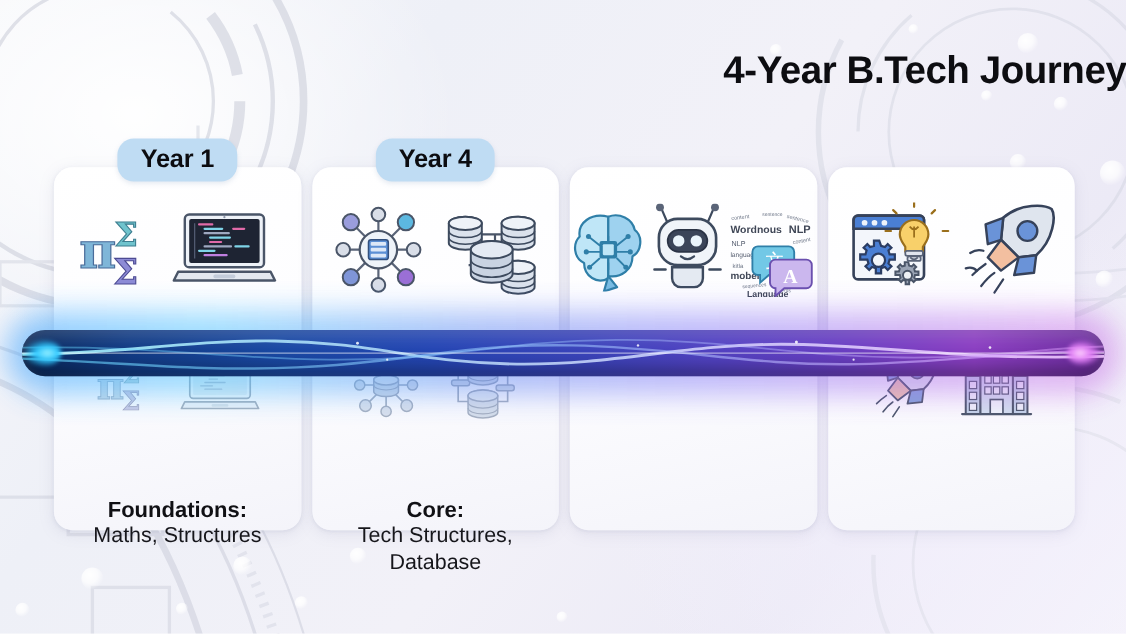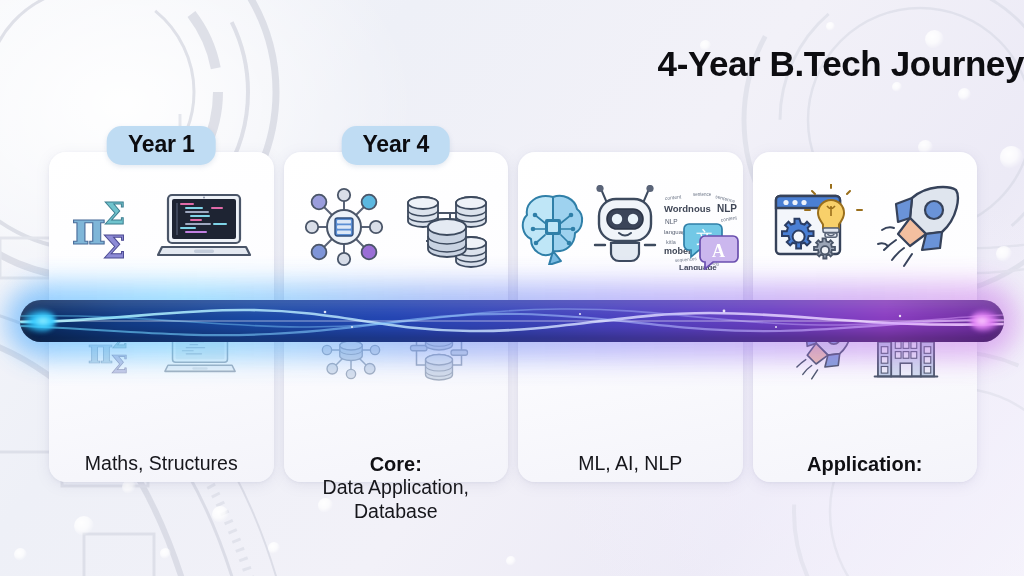--- a/index.html
+++ b/index.html
@@ -194,20 +194,21 @@
         <rect x="12" y="6" width="72" height="48" rx="4" fill="#f2f6fa" stroke="#7d8ca0" stroke-width="2"></rect>
         <rect x="16" y="10" width="64" height="40" rx="2" fill="#dce6ef"></rect>
         <g stroke="#8c9cb2" stroke-width="1.6" stroke-linecap="round" opacity=".85">
           <path d="M25 15 h12 M30 19 h16 M30 23 h22 M35 27 h18 M35 31 h10 M30 35 h24 M25 39 h14 M30 43 h20"></path>
         </g>
         <path d="M6 58 h84 l4 8 H2 Z" fill="#e8eef5" stroke="#7d8ca0" stroke-width="2" stroke-linejoin="round"></path>
         <rect x="38" y="60.5" width="20" height="3.4" rx="1.6" fill="#c8d3e0"></rect>
       </svg>
     </div>
     <div class="caption">
+      <span class="cap-head">Foundations:</span>
       <span class="cap-sub">Maths, Structures</span>
     </div>
   </div>
 
   <div class="card">
     <div class="badge">Year 4</div>
     <div class="card-top">
       <svg width="88" height="88" viewBox="0 0 88 88">
         <g stroke="#5a6478" stroke-width="2" fill="none">
           <path d="M44 44 L44 14 M44 44 L44 74 M44 44 L14 44 M44 44 L74 44 M44 44 L22 22 M44 44 L66 22 M44 44 L22 66 M44 44 L66 66"></path>
@@ -296,21 +297,21 @@
           <g transform="translate(28,50)">
             <path d="M0 7 a18 7 0 0 1 36 0 v20 a18 7 0 0 1 -36 0 Z" fill="#c9d4e3"></path>
             <ellipse cx="18" cy="7" rx="18" ry="7" fill="#dde5ef"></ellipse>
             <path d="M0 15 a18 7 0 0 0 36 0 M0 22 a18 7 0 0 0 36 0" fill="none" stroke-width="1.4"></path>
           </g>
         </g>
       </svg>
     </div>
     <div class="caption">
       <span class="cap-head">Core:</span>
-      <span class="cap-sub">Data Application, Database</span>
+      <span class="cap-sub">Tech Structures, Database</span>
     </div>
   </div>
 
   <div class="card">
     <div class="card-top" style="gap:4px">
       <svg width="68" height="76" viewBox="0 0 68 76">
         <path d="M34 8 C18 4 6 14 8 26 C1 33 3 46 12 50 C12 62 24 70 34 64 Z" fill="#bfe6f7" stroke="#2f7fa8" stroke-width="2" stroke-linejoin="round"></path>
         <path d="M34 8 C44 4 56 10 58 20 C66 26 64 40 56 44 C56 56 46 64 34 62 Z" fill="#9ed2ef" stroke="#2f7fa8" stroke-width="2" stroke-linejoin="round"></path>
         <path d="M34 62 L30 76 L42 72 Z" fill="#79bce3" stroke="#2f7fa8" stroke-width="2" stroke-linejoin="round"></path>
         <g stroke="#2f7fa8" stroke-width="1.7" fill="none" stroke-linecap="round">
@@ -364,21 +365,20 @@
           <text x="33" y="59" font-size="17" font-family="'DejaVu Sans',sans-serif" fill="#ffffff">文</text>
         </g>
         <g transform="translate(38,52)">
           <path d="M4 0 h28 a5 5 0 0 1 5 5 v16 a5 5 0 0 1 -5 5 h-20 l-8 7 v-7 h0 a5 5 0 0 1 -5 -5 v-16 a5 5 0 0 1 5 -5 Z" fill="#cbb7ee" stroke="#6a4fae" stroke-width="1.7"></path>
           <text x="11" y="21" font-size="18" font-weight="bold" font-family="'Liberation Serif',serif" fill="#ffffff">A</text>
         </g>
       </svg>
     </div>
     <div class="card-bottom"></div>
     <div class="caption">
-      <span class="cap-sub">ML, AI, NLP</span>
     </div>
   </div>
 
   <div class="card">
     <div class="card-top">
       <svg width="94" height="86" viewBox="0 0 94 86">
         <rect x="6" y="12" width="64" height="58" rx="4" fill="#f3f6fb" stroke="#36425a" stroke-width="2.4"></rect>
         <path d="M6 16 a4 4 0 0 1 4 -4 h56 a4 4 0 0 1 4 4 v8 H6 Z" fill="#4a7fd4" stroke="#36425a" stroke-width="2.4"></path>
         <g fill="#eef3fb">
             <circle cx="16" cy="18.5" r="2.6"></circle>
@@ -448,21 +448,20 @@
             <rect x="10" y="60" width="8" height="8"></rect>
           <rect x="62" y="36" width="8" height="8"></rect>
             <rect x="62" y="48" width="8" height="8"></rect>
             <rect x="62" y="60" width="8" height="8"></rect>
         </g>
         <rect x="33" y="56" width="14" height="16" fill="#eef3fa" stroke="#3d4a5e" stroke-width="1.8"></rect>
         <path d="M2 72 h76" stroke="#3d4a5e" stroke-width="2.4" stroke-linecap="round"></path>
       </svg>
     </div>
     <div class="caption">
-      <span class="cap-head">Application:</span>
     </div>
   </div>
 </div>
 
 <div class="beam">
   <div class="beam-glow"></div>
   <div class="beam-core">
     <svg viewBox="0 0 984 42" preserveAspectRatio="none">
       <defs>
         <linearGradient id="wv1" x1="0" x2="1">

